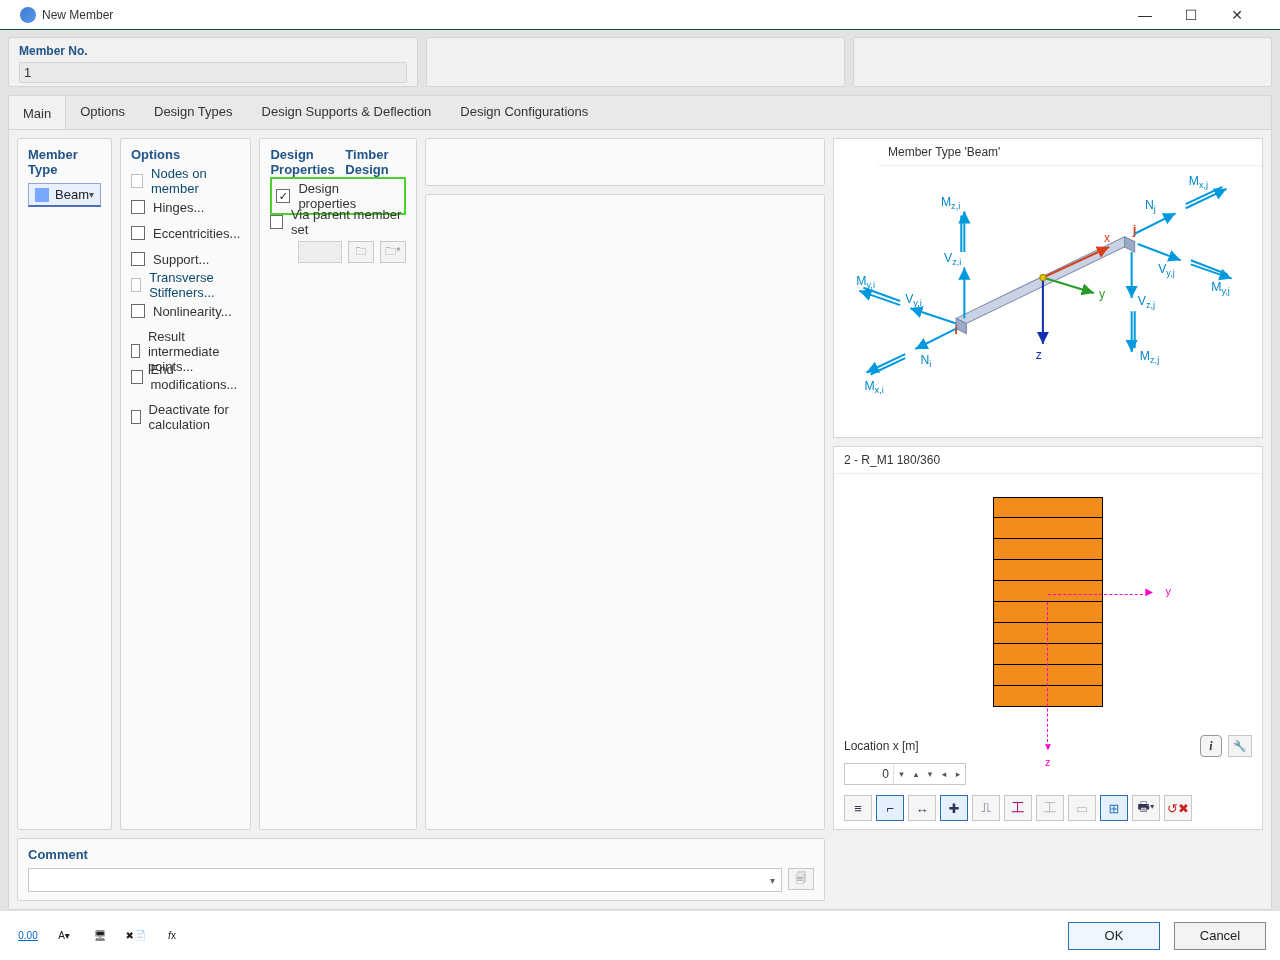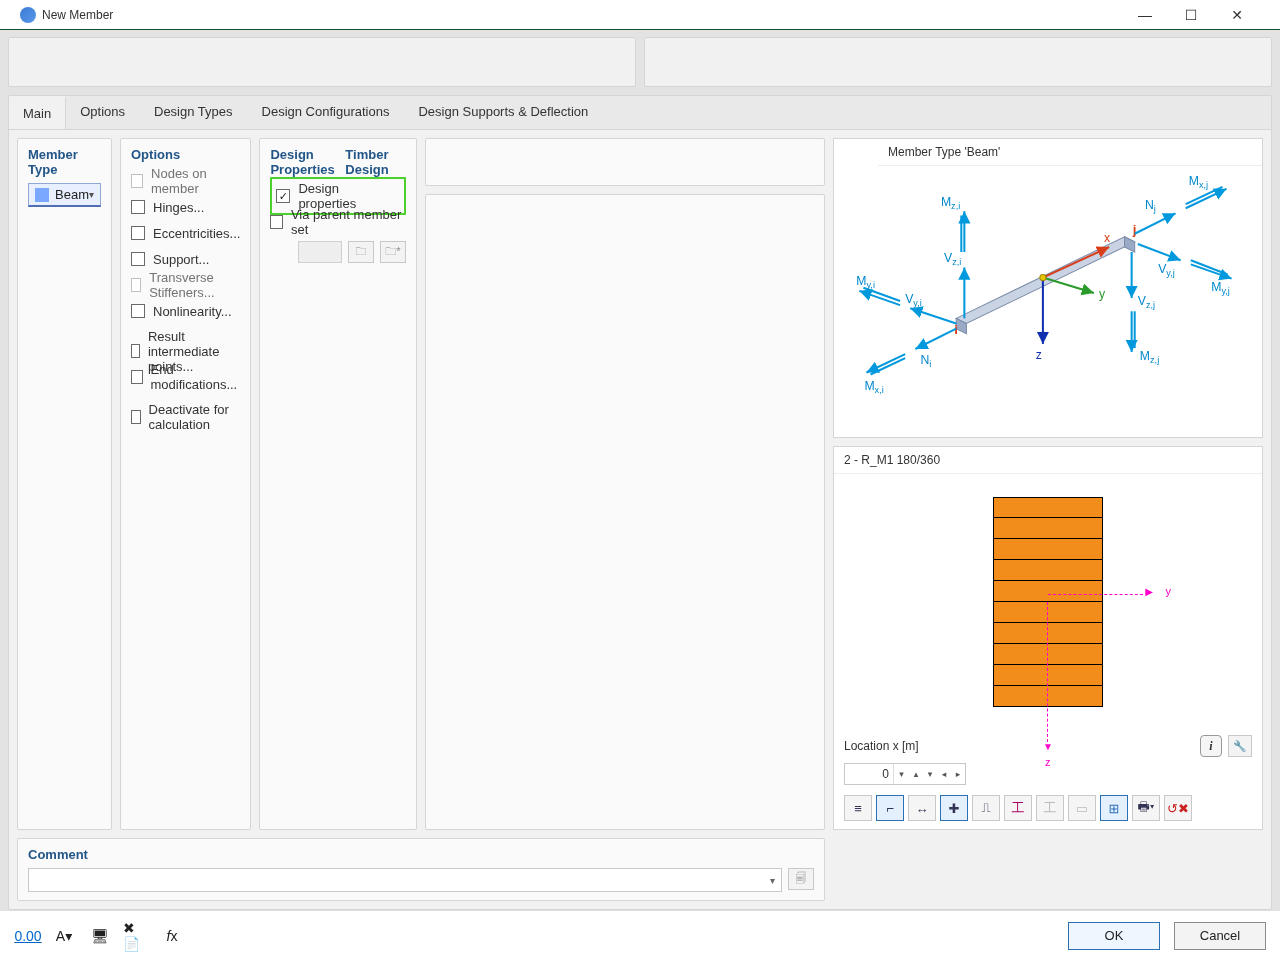--- a/index.html
+++ b/index.html
@@ -38,21 +38,21 @@
 .panel { background:#fafafa; border:1px solid #d5d5d5; border-radius:2px; padding:8px 10px; }
 .panel .ptitle { color:#225588; font-weight:600; font-size:13px; margin-bottom:6px; display:flex; justify-content:space-between;}
 .panel .ptitle .right{ color:#225588; font-weight:600; }
 
 .mt-select { display:flex; align-items:center; border:1px solid #8fa8d8; background:#e8efff; height:24px; padding:0 6px; cursor:pointer; border-bottom:2px solid #4f6db3; }
 .mt-select .sw { width:14px; height:14px; background:#7aa7ff; margin-right:6px; }
 .mt-select .txt { flex:1; font-size:13px; }
 .mt-select .caret { font-size:10px; color:#555; }
 
 .opt { display:flex; align-items:center; gap:8px; height:26px; font-size:13px; color:#333; }
-.opt.disabled { color:#737373; }
+.opt.disabled { color:#0c4a6e; }
 .chk { width:14px; height:14px; border:1px solid #6a6a6a; background:#fff; display:inline-flex; align-items:center; justify-content:center; font-size:10px; }
 .opt.disabled .chk{ border-color:#c0c0c0; }
 .chk.checked::after{ content:"✓"; color:#222; font-size:11px; line-height:1; }
 
 .hl { border:2px solid #4bd12c; padding:2px 4px; border-radius:1px; display:inline-flex; align-items:center; gap:8px; }
 
 .design-row{ display:flex; gap:6px; margin-top:6px;}
 .design-row .field{ flex:1; height:22px; border:1px solid #d0d0d0; background:#eee; }
 .smbtn{ width:26px; height:22px; border:1px solid #c8c8c8; background:#f3f3f3; display:flex; align-items:center; justify-content:center; font-size:11px; color:#888;}
 
@@ -91,21 +91,21 @@
 
 
 .beam-wrap{ position:absolute; inset:30px 10px 10px 10px; }
 .beam-svg{ width:100%; height:100%; }
 .force-lbl{ fill:#0088cc; font-size:12px; }
 .ij-lbl{ fill:#d93e1b; font-size:13px; font-weight:bold; }
 .axis-lbl{ font-size:12px; }
 
 
 .footer { height:50px; background:#fff; border-top:1px solid #e0e0e0; display:flex; align-items:center; padding:0 14px; gap:8px;}
-.footer .ficon{ width:28px; height:28px; border:1px solid transparent; display:flex; align-items:center; justify-content:center; font-size:14px;}
+.footer .ficon{ width:28px; height:28px; border:1px solid transparent; display:flex; align-items:center; justify-content:center; font-size:10px;}
 .footer .spacer{ flex:1;}
 .footer .btn{ min-width:92px; height:28px; border:1px solid #8a8a8a; background:#f3f3f3; font-size:13px; display:flex; align-items:center; justify-content:center;margin-left:6px;}
 .footer .btn.primary{ border:1px solid #2b6fb5; background:#eef6ff;}
 
 .col2 .panel.blank{ flex:0 0 48px;}
 .col2 .panel.blankbig{ flex:1;}
 
 .info-btn{ width:22px; height:22px; border:1px solid #999; border-radius:4px; background:#f5f5f5; display:flex; align-items:center; justify-content:center; font-weight:bold; font-style:italic; font-family:Georgia,serif; margin-left:auto;}
 </style>
 </head>
@@ -117,31 +117,35 @@
   <div class="win-btns">
     <div class="win-btn">—</div>
     <div class="win-btn">☐</div>
     <div class="win-btn">✕</div>
   </div>
 </div>
 
 <div class="shell">
 
   <div class="header-row">
+    <div class="header-box first">
+      <div class="lbl">Member No.</div>
+      <div class="val">1</div>
+    </div>
     <div class="header-box"></div>
     <div class="header-box"></div>
   </div>
 
   <div class="tabs-wrap">
     <div class="tabs-bar">
       <div class="tab active">Main</div>
       <div class="tab">Options</div>
       <div class="tab">Design Types</div>
+      <div class="tab">Design Supports &amp; Deflection</div>
       <div class="tab">Design Configurations</div>
-      <div class="tab">Design Supports &amp; Deflection</div>
     </div>
 
     <div class="tab-body">
 
       <div class="col col1">
         <div class="panel">
           <div class="ptitle">Member Type</div>
           <div class="mt-select">
             <span class="sw"></span>
             <span class="txt">Beam</span>

